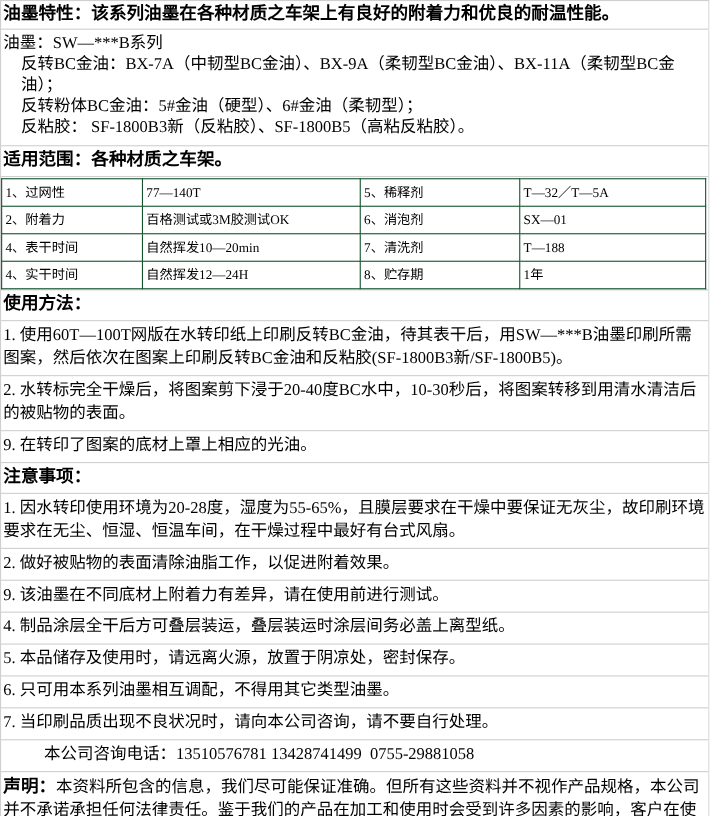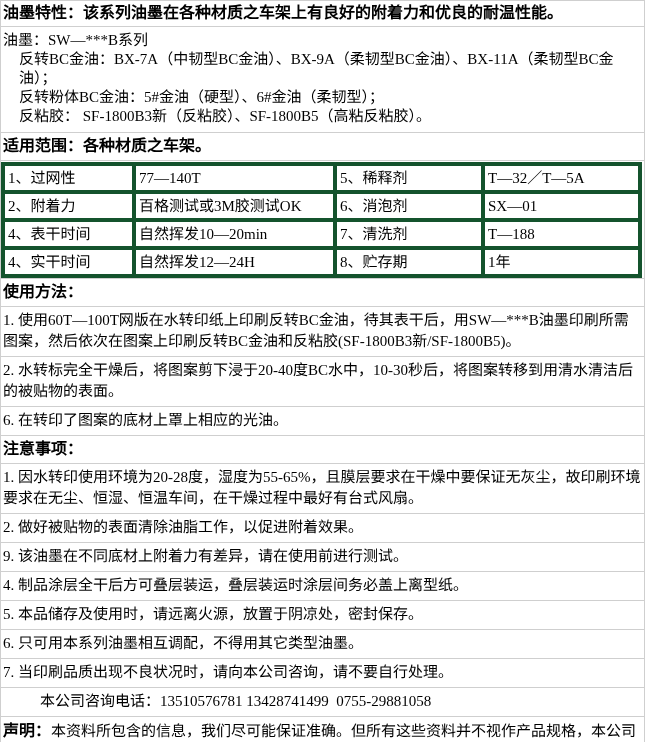--- a/index.html
+++ b/index.html
@@ -32,24 +32,24 @@
   .ink-indent { padding-left: 16px; }
   .params-sec { padding: 0; }
   .params-heading { padding: 3px 2px 2px 2px; line-height: 20px; }
   table.params {
     border-collapse: collapse;
     table-layout: fixed;
     width: 641px;
     margin-top: 1px;
   }
   table.params td {
-    border: 4px solid #14532d;
+    border: 1px solid #14532d;
     height: 22px;
     padding: 1px 3px;
-    font-size: 15px;
+    font-size: 12px;
     overflow: hidden;
     white-space: nowrap;
     vertical-align: middle;
   }
   .col-label1 { width: 121px; }
   .col-value1 { width: 191px; }
   .col-label2 { width: 138px; margin-left: 28px; }
   .para { line-height: 21px; }
   .contact-line { white-space: pre-wrap; margin-left: 37px; }
   .b { font-weight: bold; }
@@ -109,21 +109,21 @@
     <span>使用方法：</span>
   </div>
 
   <div class="sec para">
     <span>1. 使用60T—100T网版在水转印纸上印刷反转BC金油，待其表干后，用SW—***B油墨印刷所需图案，然后依次在图案上印刷反转BC金油和反粘胶(SF-1800B3新/SF-1800B5)。</span>
   </div>
   <div class="sec para">
     <span>2. 水转标完全干燥后，将图案剪下浸于20-40度BC水中，10-30秒后，将图案转移到用清水清洁后的被贴物的表面。</span>
   </div>
   <div class="sec para">
-    <span>6. 在转印了图案的底材上罩上相应的光油。</span>
+    <span>9. 在转印了图案的底材上罩上相应的光油。</span>
   </div>
 
   <div class="sec hd">
     <span>注意事项：</span>
   </div>
 
   <div class="sec para">
     <span>1. 因水转印使用环境为20-28度，湿度为55-65%，且膜层要求在干燥中要保证无灰尘，故印刷环境要求在无尘、恒湿、恒温车间，在干燥过程中最好有台式风扇。</span>
   </div>
   <div class="sec para">

